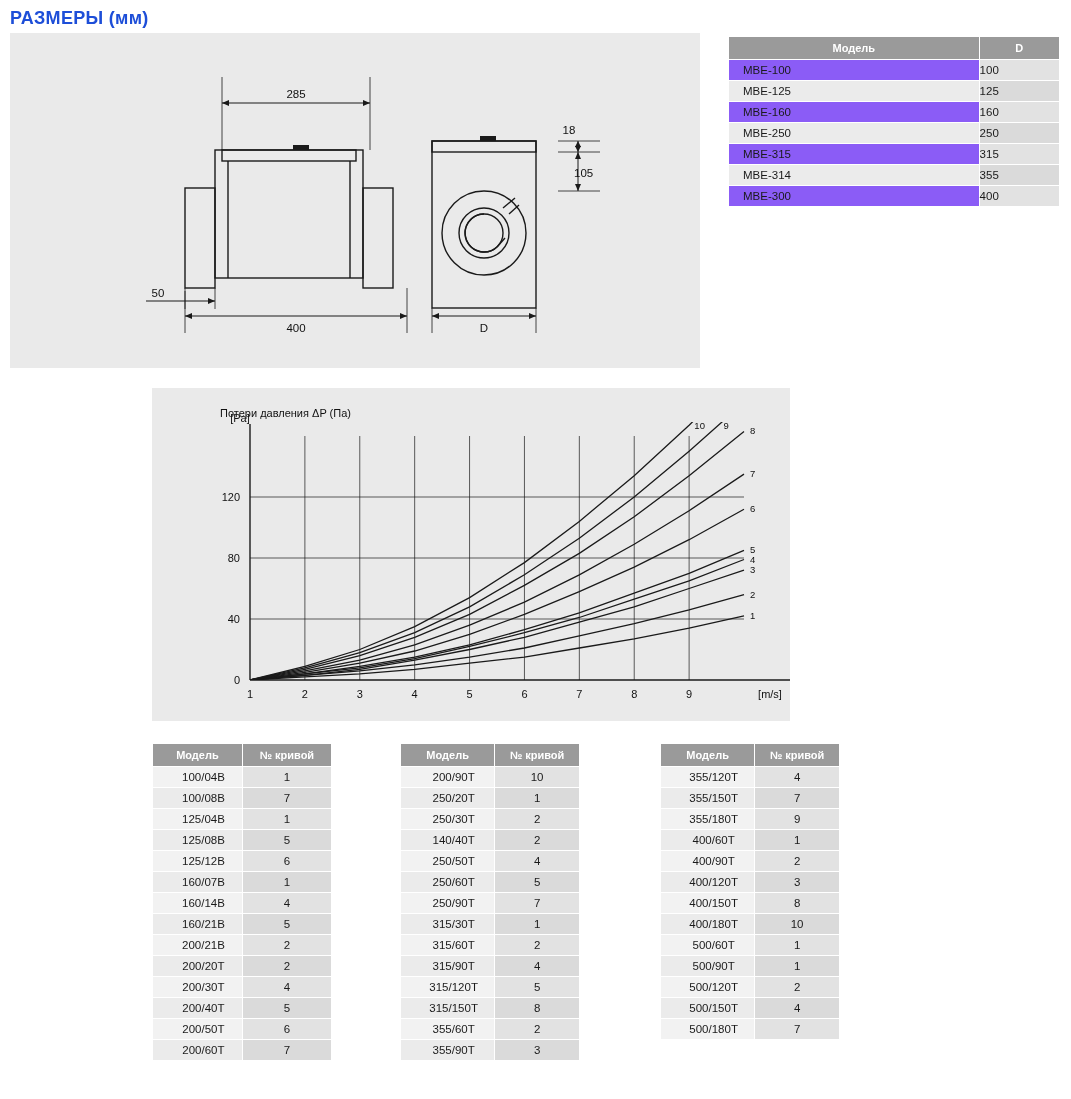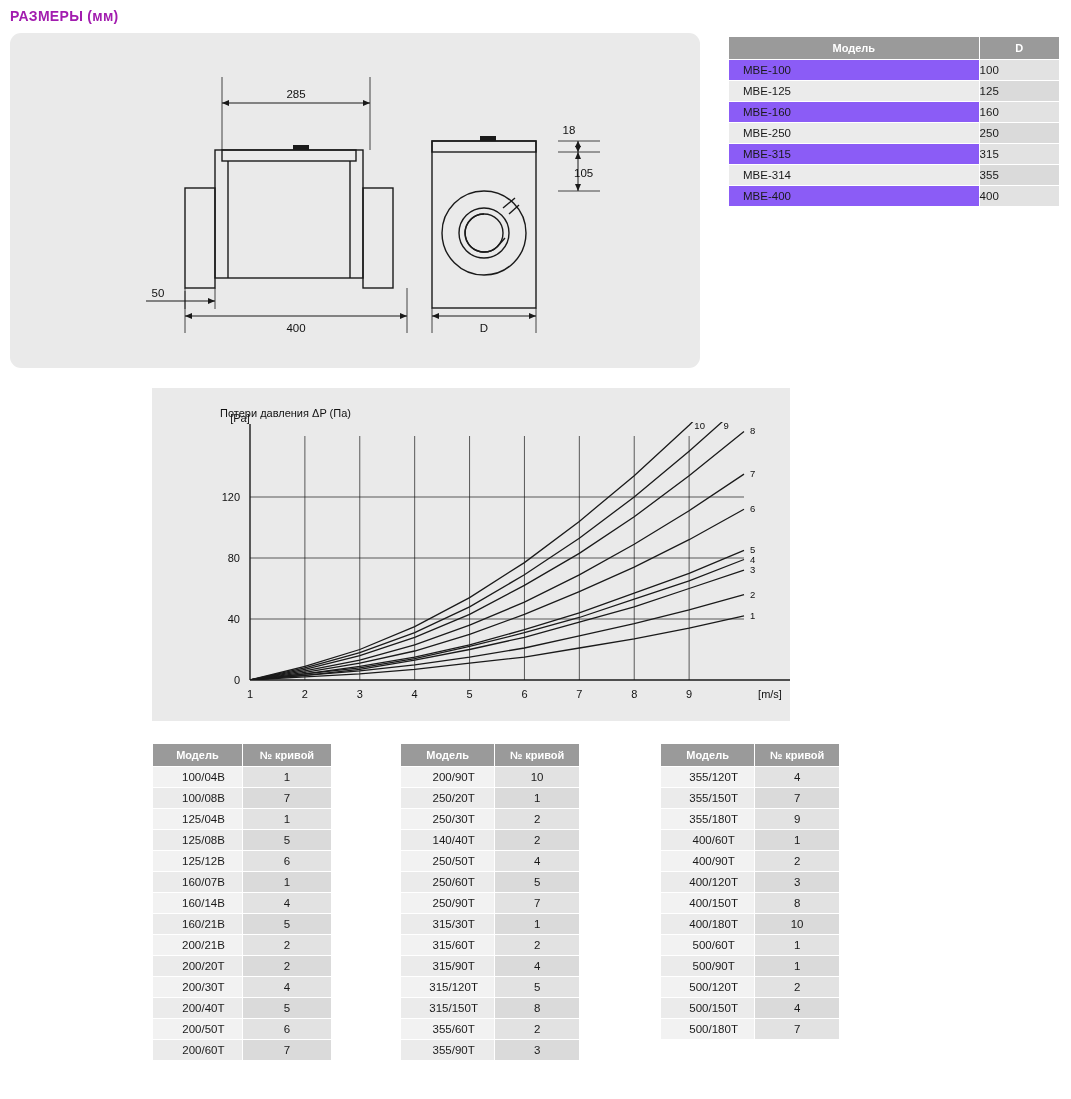--- a/index.html
+++ b/index.html
@@ -12,35 +12,34 @@
     color: #1a1a1a;
     position: relative;
     overflow: hidden;
   }
 
   
   .page-title {
     position: absolute;
     left: 10px;
     top: 8px;
-    font-size: 14px;
+    font-size: 18px;
     font-weight: bold;
     letter-spacing: .3px;
-    color: #a21caf;
+    color: #1d4ed8;
   }
 
   
   .dim-panel {
     position: absolute;
     left: 10px;
     top: 33px;
     width: 690px;
     height: 335px;
     background: #eaeaea;
-    border-radius: 11px;
   }
   .dim-svg { display: block; }
 
   
   .d-table {
     position: absolute;
     left: 728px;
     top: 36px;
     width: 332px;
     border-collapse: collapse;
@@ -241,21 +240,21 @@
       </tr>
       <tr>
         <td class="left">MBE-315</td>
         <td class="val">315</td>
       </tr>
       <tr>
         <td class="left">MBE-314</td>
         <td class="val">355</td>
       </tr>
       <tr>
-        <td class="left">MBE-400</td>
+        <td class="left">MBE-300</td>
         <td class="val">400</td>
       </tr>
     </tbody>
 </table>
 
 <div class="chart-panel">
   <div class="chart-title">Потери давления ΔP (Па)</div>
   <svg id="chart-svg" width="638" height="333" viewBox="0 0 638 333">
       <line x1="152.88888888888889" y1="48" x2="152.88888888888889" y2="292" stroke="#1a1a1a" stroke-width="0.7"></line>
       <line x1="207.77777777777777" y1="48" x2="207.77777777777777" y2="292" stroke="#1a1a1a" stroke-width="0.7"></line>

